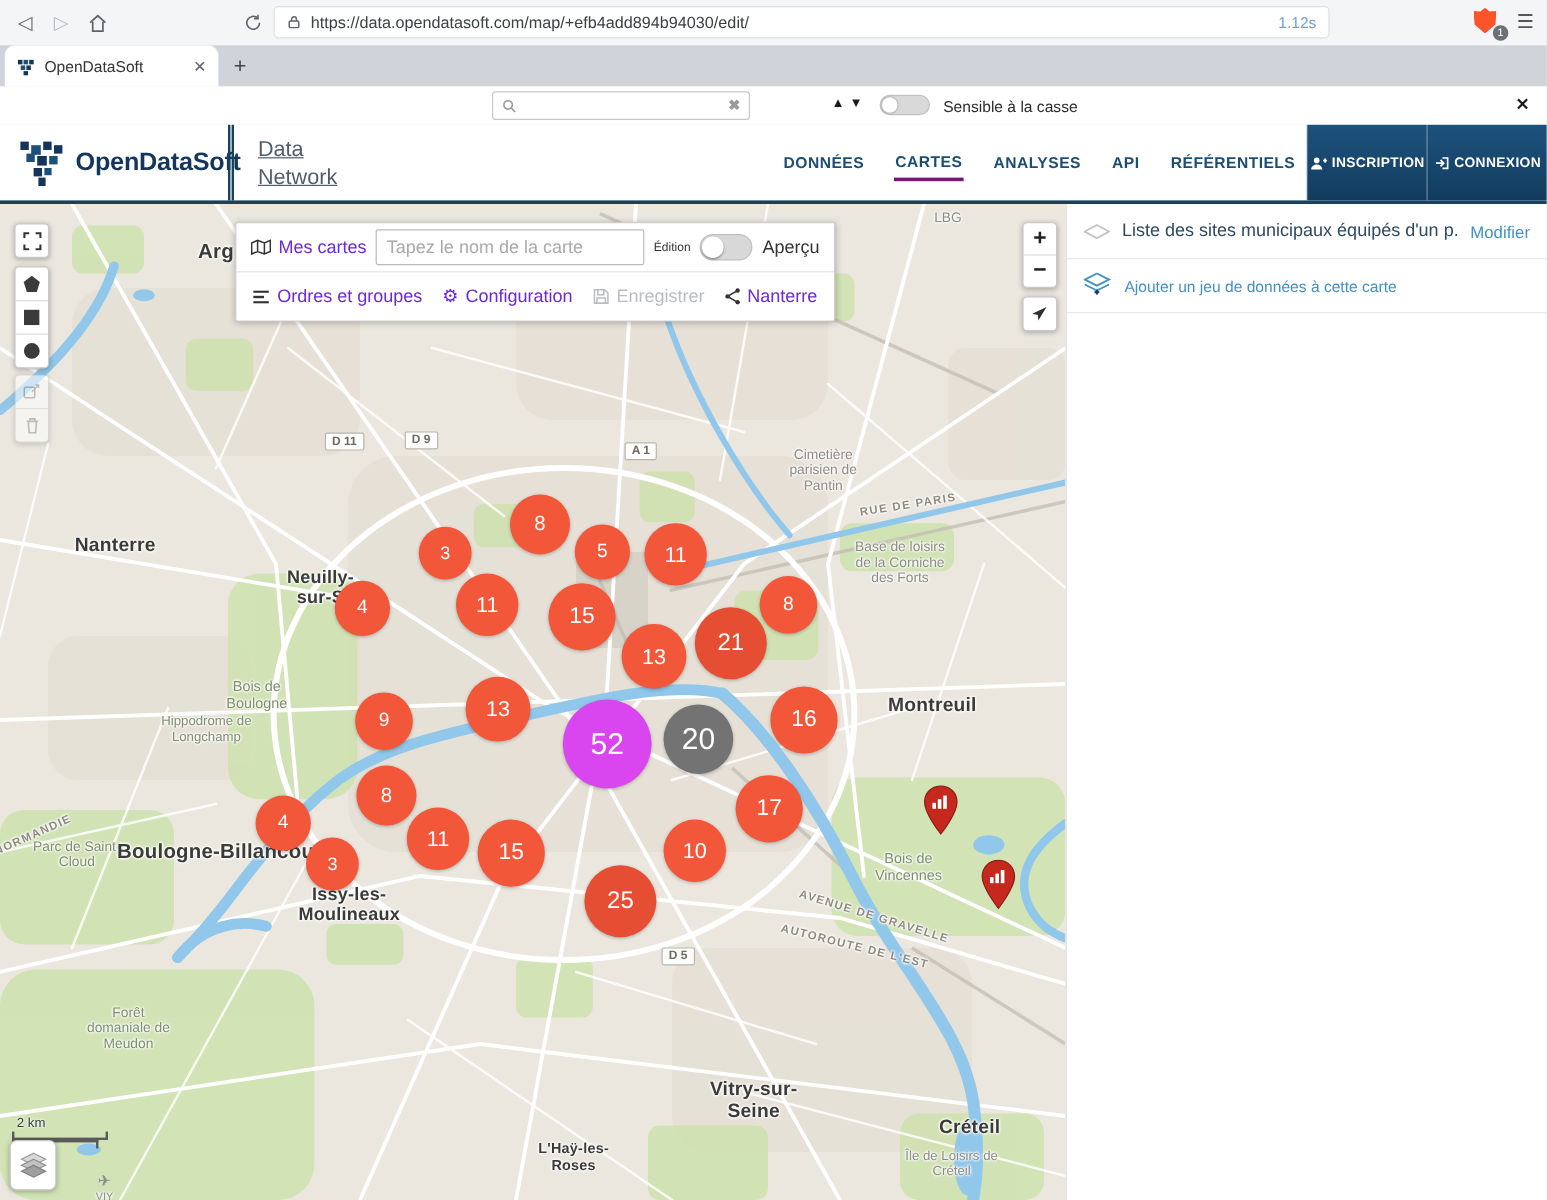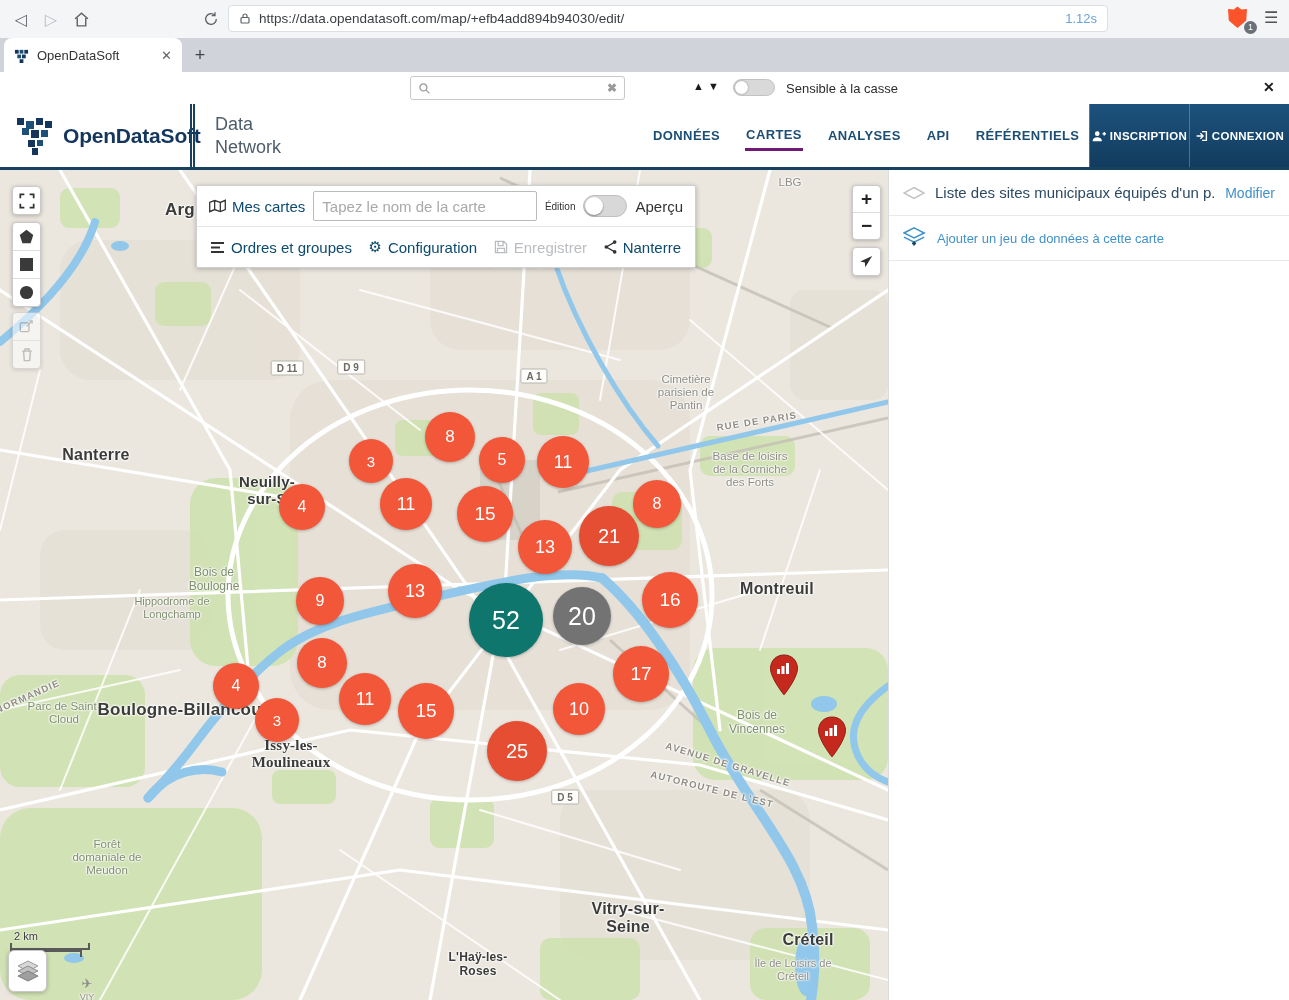--- a/index.html
+++ b/index.html
@@ -48,21 +48,21 @@
   .findlabel{position:absolute;left:786px;top:9px;font-size:13px;color:#2c2c2c;}
   .findclose{position:absolute;left:1263px;top:7px;font-size:14px;font-weight:bold;color:#1a1a1a;}
 
   
   .odsheader{position:absolute;left:0;top:104px;width:1289px;height:66px;background:#fff;
              border-bottom:3px solid #16425f;box-sizing:border-box;}
   .brand{position:absolute;left:16px;top:12px;display:flex;align-items:center;gap:9px;}
   .brand .name{font-size:21px;font-weight:bold;color:#14365c;letter-spacing:-.2px;}
   .vsep{position:absolute;left:190px;top:0;height:63px;width:5px;
         border-left:2px solid #16425f;border-right:2px solid #16425f;box-sizing:border-box;}
-  .portal{position:absolute;left:215px;top:9px;font-size:18px;color:#4f5d6b;line-height:23px;}
+  .portal{position:absolute;left:215px;top:9px;font-size:18px;color:#4f5d6b;line-height:23px;text-decoration:underline;}
   .mainnav{position:absolute;left:640px;top:0;height:63px;display:flex;align-items:center;}
   .nav-item{font-size:13px;font-weight:bold;color:#1c4e74;letter-spacing:.4px;margin:0 12px;
             padding:6px 1px;white-space:nowrap;}
   .nav-item.active{border-bottom:3px solid #701a75;}
   .authbtns{position:absolute;right:0;top:0;height:63px;display:flex;}
   .authbtn{width:99px;height:63px;background:linear-gradient(180deg,#1d527c,#123c5f);color:#fff;
            font-size:11.5px;font-weight:bold;display:flex;align-items:center;justify-content:center;
            gap:4px;border-left:1px solid rgba(255,255,255,.25);letter-spacing:.3px;}
 
   
@@ -113,21 +113,21 @@
          text-shadow:0 0 2px #fff,0 0 2px #fff;}
   .scale .bar{border:2px solid #5a5a5a;border-top:none;height:5px;}
   .scale .bar2{border:2px solid #5a5a5a;border-bottom:none;height:5px;width:68px;}
   .scale .t{padding:0 0 1px 4px;}
 
   
   .maptb{position:absolute;left:196px;top:15px;width:498px;background:#fff;border:1px solid #cfcfcf;
          border-radius:2px;box-shadow:0 1px 5px rgba(0,0,0,.25);z-index:6;}
   .maptb .row{height:40px;display:flex;align-items:center;padding:0 12px;gap:8px;}
   .maptb .row1{border-bottom:1px solid #e4e4e4;}
-  .tbtn{display:flex;align-items:center;gap:6px;font-size:15px;color:#0c4a6e;white-space:nowrap;}
+  .tbtn{display:flex;align-items:center;gap:6px;font-size:15px;color:#6d28d9;white-space:nowrap;}
   .tbtn.disabled{color:#b9bcc0;}
   .nameinput{flex:1;height:28px;border:1px solid #bbb;border-radius:2px;font-size:15px;
              padding:0 8px;color:#333;font-family:inherit;outline:none;min-width:0;}
   .nameinput::placeholder{color:#a9a9a9;}
   .toggle-lg{width:44px;height:22px;border-radius:11px;background:#d8d8d8;border:1px solid #c0c0c0;
              position:relative;box-sizing:border-box;flex:0 0 auto;}
   .toggle-lg .knob{position:absolute;left:1px;top:1px;width:18px;height:18px;border-radius:50%;
                    background:#fff;box-shadow:0 1px 2px rgba(0,0,0,.4);}
   .gearglyph{font-family:"DejaVu Sans",sans-serif;font-size:15px;line-height:1;}
 </style>
@@ -358,21 +358,21 @@
 sur-S</div>
       <div class="map-label city" style="left: 777px; top: 419px; font-size: 16px;">Montreuil</div>
       <div class="map-label park" style="left: 214px; top: 410px; font-size: 12px;">Bois de
 Boulogne</div>
       <div class="map-label park" style="left: 172px; top: 438px; font-size: 11px;">Hippodrome de
 Longchamp</div>
       <div class="map-label road" style="left: 28px; top: 527px; transform: translate(-50%, -50%) rotate(-24deg);">NORMANDIE</div>
       <div class="map-label park" style="left: 64px; top: 543px;">Parc de Saint-
 Cloud</div>
       <div class="map-label city" style="left: 186px; top: 540px; font-size: 17px;">Boulogne-Billancourt</div>
-      <div class="map-label city" style="left: 291px; top: 584px; font-family: Liberation Serif, serif;">Issy-les-
+      <div class="map-label city" style="left: 291px; top: 584px;">Issy-les-
 Moulineaux</div>
       <div class="map-label park" style="left: 107px; top: 688px;">Forêt
 domaniale de
 Meudon</div>
       <div class="map-label park" style="left: 757px; top: 553px; font-size: 12px;">Bois de
 Vincennes</div>
       <div class="map-label road" style="left: 728px; top: 595px; transform: translate(-50%, -50%) rotate(17deg);">AVENUE DE GRAVELLE</div>
       <div class="map-label road" style="left: 712px; top: 620px; transform: translate(-50%, -50%) rotate(14deg);">AUTOROUTE DE L'EST</div>
       <div class="map-label city" style="left: 628px; top: 748px; font-size: 16px;">Vitry-sur-
 Seine</div>
@@ -395,21 +395,21 @@
       <div class="cluster" style="left: 479px; top: 267px; width: 46px; height: 46px; background: rgb(242, 87, 58); font-size: 16px;">5</div>
       <div class="cluster" style="left: 537px; top: 266px; width: 52px; height: 52px; background: rgb(242, 87, 58); font-size: 18px;">11</div>
       <div class="cluster" style="left: 279px; top: 314px; width: 46px; height: 46px; background: rgb(242, 87, 58); font-size: 16px;">4</div>
       <div class="cluster" style="left: 380px; top: 308px; width: 52px; height: 52px; background: rgb(242, 87, 58); font-size: 18px;">11</div>
       <div class="cluster" style="left: 457px; top: 316px; width: 56px; height: 56px; background: rgb(242, 87, 58); font-size: 19px;">15</div>
       <div class="cluster" style="left: 633px; top: 310px; width: 48px; height: 48px; background: rgb(242, 87, 58); font-size: 16px;">8</div>
       <div class="cluster" style="left: 518px; top: 350px; width: 54px; height: 54px; background: rgb(242, 87, 58); font-size: 18px;">13</div>
       <div class="cluster" style="left: 579px; top: 336px; width: 60px; height: 60px; background: rgb(230, 78, 51); font-size: 20px;">21</div>
       <div class="cluster" style="left: 296px; top: 407px; width: 48px; height: 48px; background: rgb(242, 87, 58); font-size: 16px;">9</div>
       <div class="cluster" style="left: 388px; top: 394px; width: 54px; height: 54px; background: rgb(242, 87, 58); font-size: 18px;">13</div>
-      <div class="cluster" style="left: 469px; top: 413px; width: 74px; height: 74px; background: #0f766e; font-size: 25px;">52</div>
+      <div class="cluster" style="left: 469px; top: 413px; width: 74px; height: 74px; background: #d946ef; font-size: 25px;">52</div>
       <div class="cluster" style="left: 553px; top: 417px; width: 58px; height: 58px; background: #737373; font-size: 25px;">20</div>
       <div class="cluster" style="left: 642px; top: 402px; width: 56px; height: 56px; background: rgb(242, 87, 58); font-size: 19px;">16</div>
       <div class="cluster" style="left: 297px; top: 468px; width: 50px; height: 50px; background: rgb(242, 87, 58); font-size: 17px;">8</div>
       <div class="cluster" style="left: 613px; top: 476px; width: 56px; height: 56px; background: rgb(242, 87, 58); font-size: 19px;">17</div>
       <div class="cluster" style="left: 213px; top: 493px; width: 46px; height: 46px; background: rgb(242, 87, 58); font-size: 16px;">4</div>
       <div class="cluster" style="left: 339px; top: 503px; width: 52px; height: 52px; background: rgb(242, 87, 58); font-size: 18px;">11</div>
       <div class="cluster" style="left: 398px; top: 513px; width: 56px; height: 56px; background: rgb(242, 87, 58); font-size: 19px;">15</div>
       <div class="cluster" style="left: 553px; top: 513px; width: 52px; height: 52px; background: rgb(242, 87, 58); font-size: 18px;">10</div>
       <div class="cluster" style="left: 255px; top: 528px; width: 44px; height: 44px; background: rgb(242, 87, 58); font-size: 15px;">3</div>
       <div class="cluster" style="left: 487px; top: 551px; width: 60px; height: 60px; background: rgb(230, 78, 51); font-size: 20px;">25</div>

